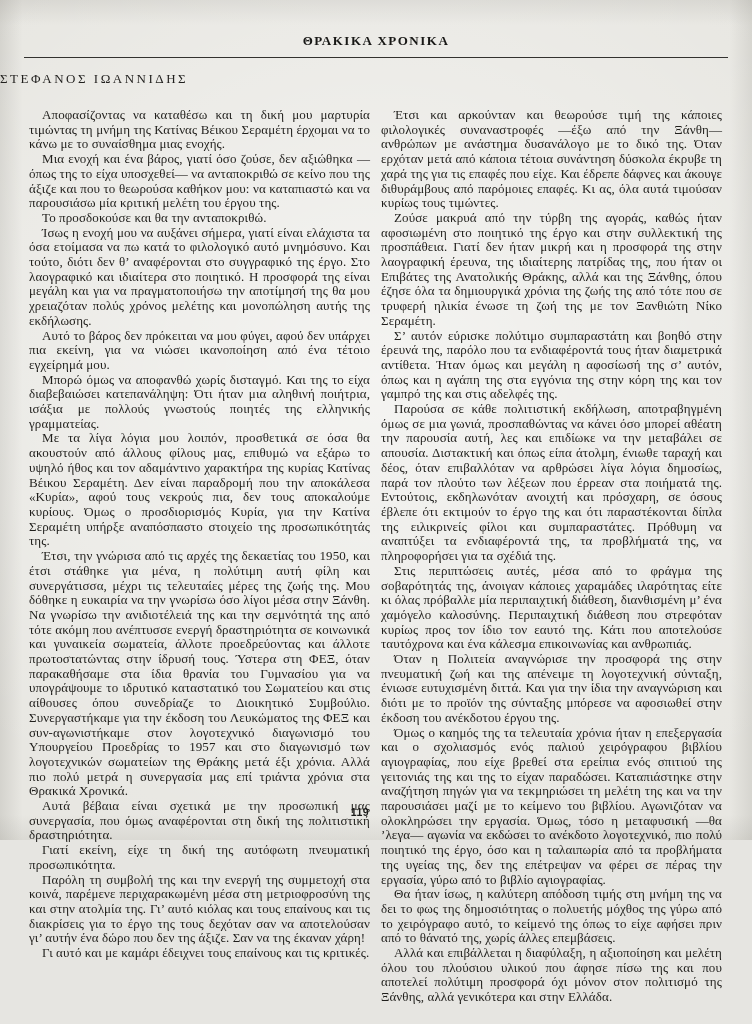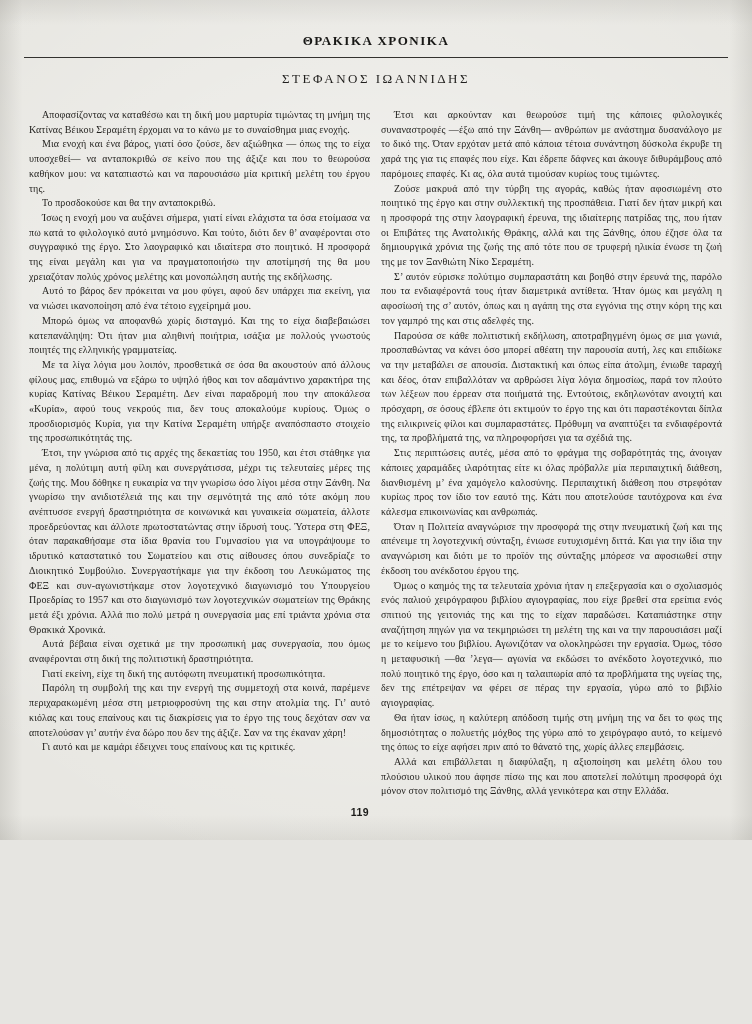--- a/index.html
+++ b/index.html
@@ -32,35 +32,35 @@
     font-weight: bold;
     letter-spacing: 1.5px;
     color: #181816;
   }
   .head-rule {
     border: none;
     border-top: 1.8px solid #33322f;
     margin: 8px 24px 0 24px;
   }
   .author {
-    text-align: center;
+    text-align: left;
     margin-top: 13px;
     font-size: 13px;
     letter-spacing: 2.5px;
     color: #201f1d;
   }
   .columns {
     display: flex;
     gap: 11px;
     padding: 21px 29px 0 29px;
     align-items: flex-start;
   }
   .column {
     width: 341px;
-    font-size: 10px;
+    font-size: 13px;
     line-height: 14.7px;
     text-align: justify;
     color: #201f1c;
     letter-spacing: 0.1px;
   }
   .column p {
     margin: 0;
     text-indent: 13px;
   }
   .page-number {

